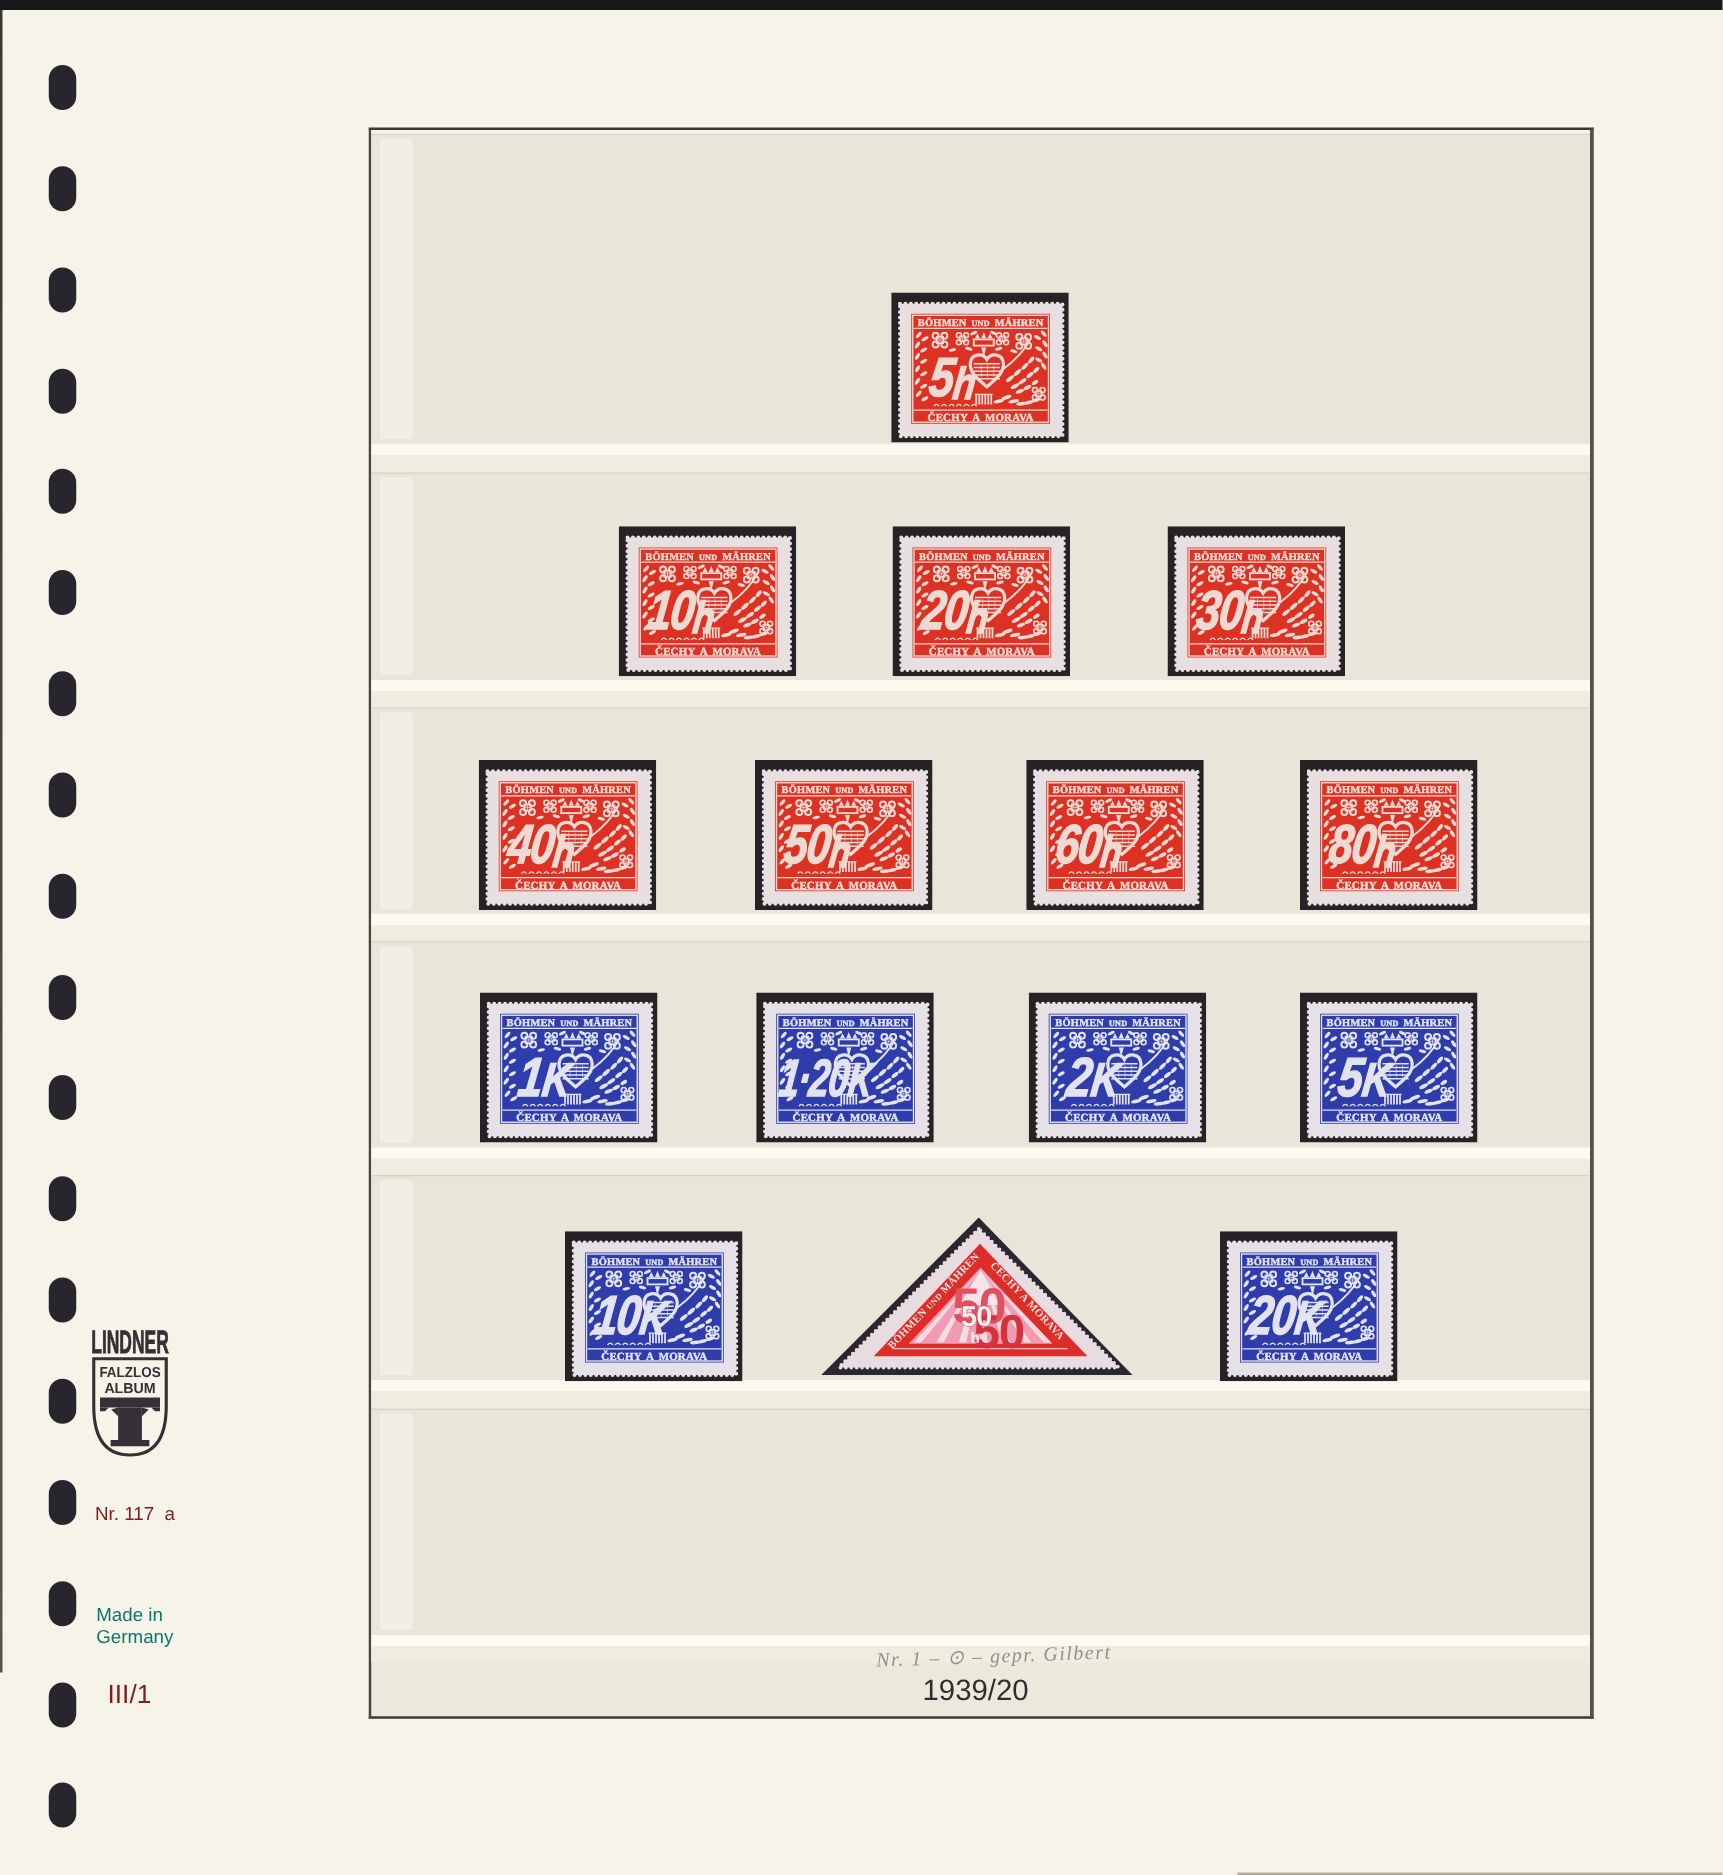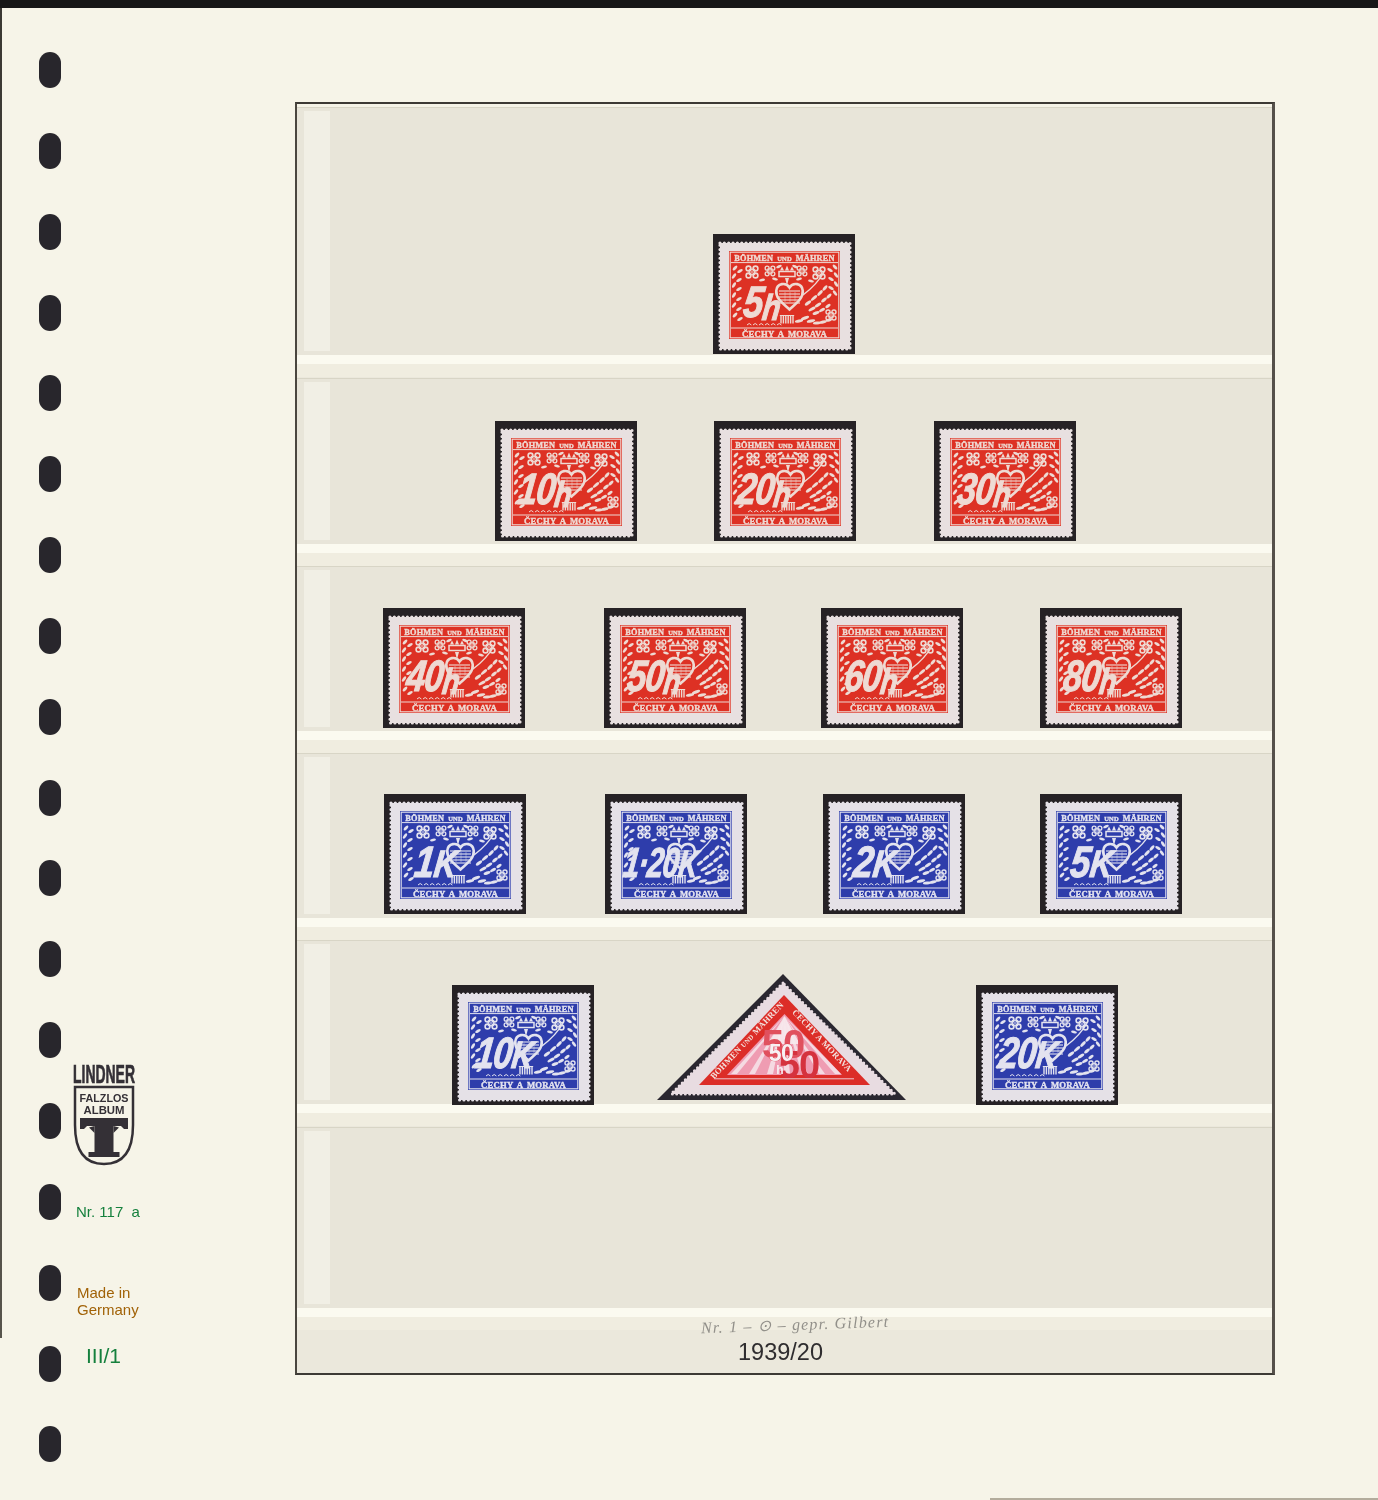--- a/index.html
+++ b/index.html
@@ -417,21 +417,21 @@
       <rect x="12" y="60" width="48" height="8"></rect>
       <polygon points="12,68 19,68 16,71 12,71"></polygon>
       <polygon points="53,68 60,68 60,71 56,71"></polygon>
       <rect x="26.5" y="68" width="19" height="27"></rect>
       <polygon points="26.5,68 26.5,75 21,69.5"></polygon>
       <polygon points="45.5,68 45.5,75 51,69.5"></polygon>
       <rect x="20.5" y="94" width="31" height="5"></rect>
     </g>
   </svg>
 
-<div style="position:absolute;left:76px;top:1203px;font-size:15px;color:#15803d">Nr. 117&nbsp;&nbsp;a</div>
-
-<div style="position:absolute;left:77px;top:1284px;font-size:15px;line-height:17px;color:#a16207">Made in<br>Germany</div>
-
-<div style="position:absolute;left:86px;top:1344px;font-size:21px;color:#15803d">III/1</div>
+<div style="position:absolute;left:76px;top:1203px;font-size:15px;color:#7f1d1d">Nr. 117&nbsp;&nbsp;a</div>
+
+<div style="position:absolute;left:77px;top:1284px;font-size:15px;line-height:17px;color:#0f766e">Made in<br>Germany</div>
+
+<div style="position:absolute;left:86px;top:1344px;font-size:21px;color:#7f1d1d">III/1</div>
 
 <div style="position:absolute;left:701px;top:1315px;font-family:'Liberation Serif',serif;font-style:italic;font-size:16px;color:#92908a;transform:rotate(-2deg);letter-spacing:1.2px">Nr. 1 – ⊙ – gepr. Gilbert</div>
 
 <div style="position:absolute;left:738px;top:1339px;font-size:23.5px;color:#2f2d2f">1939/20</div>
 
 </body></html>

